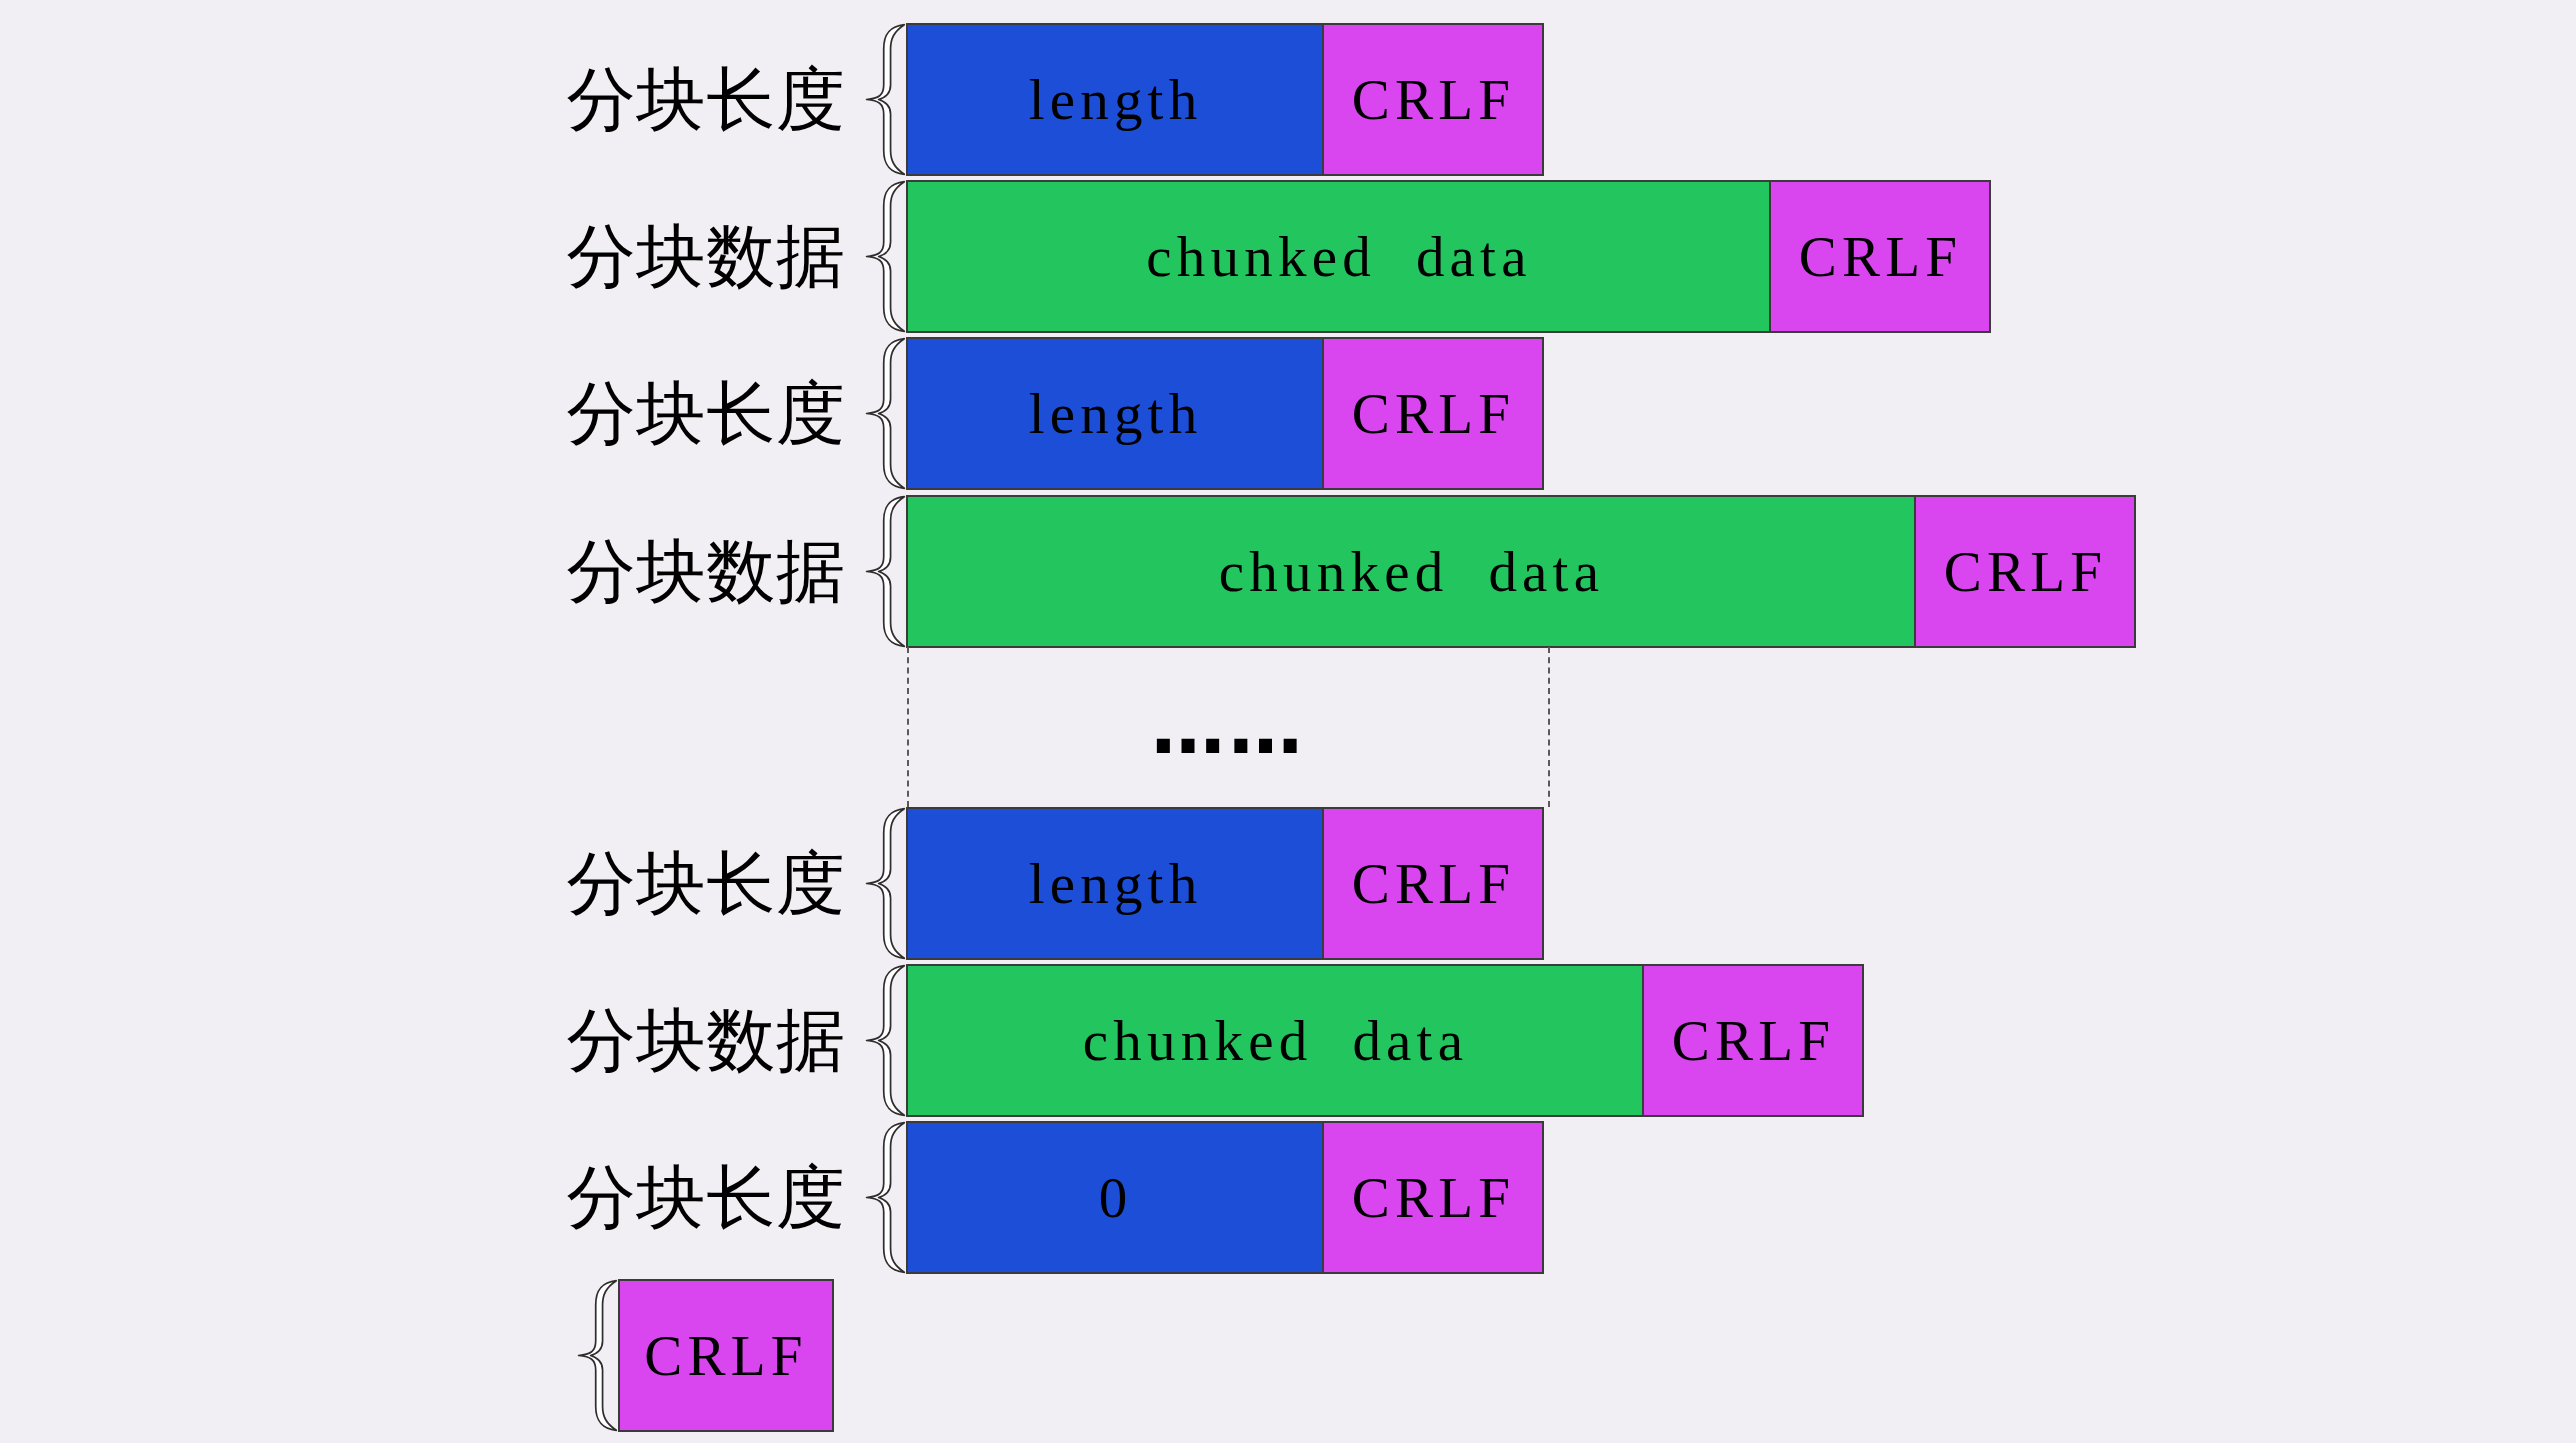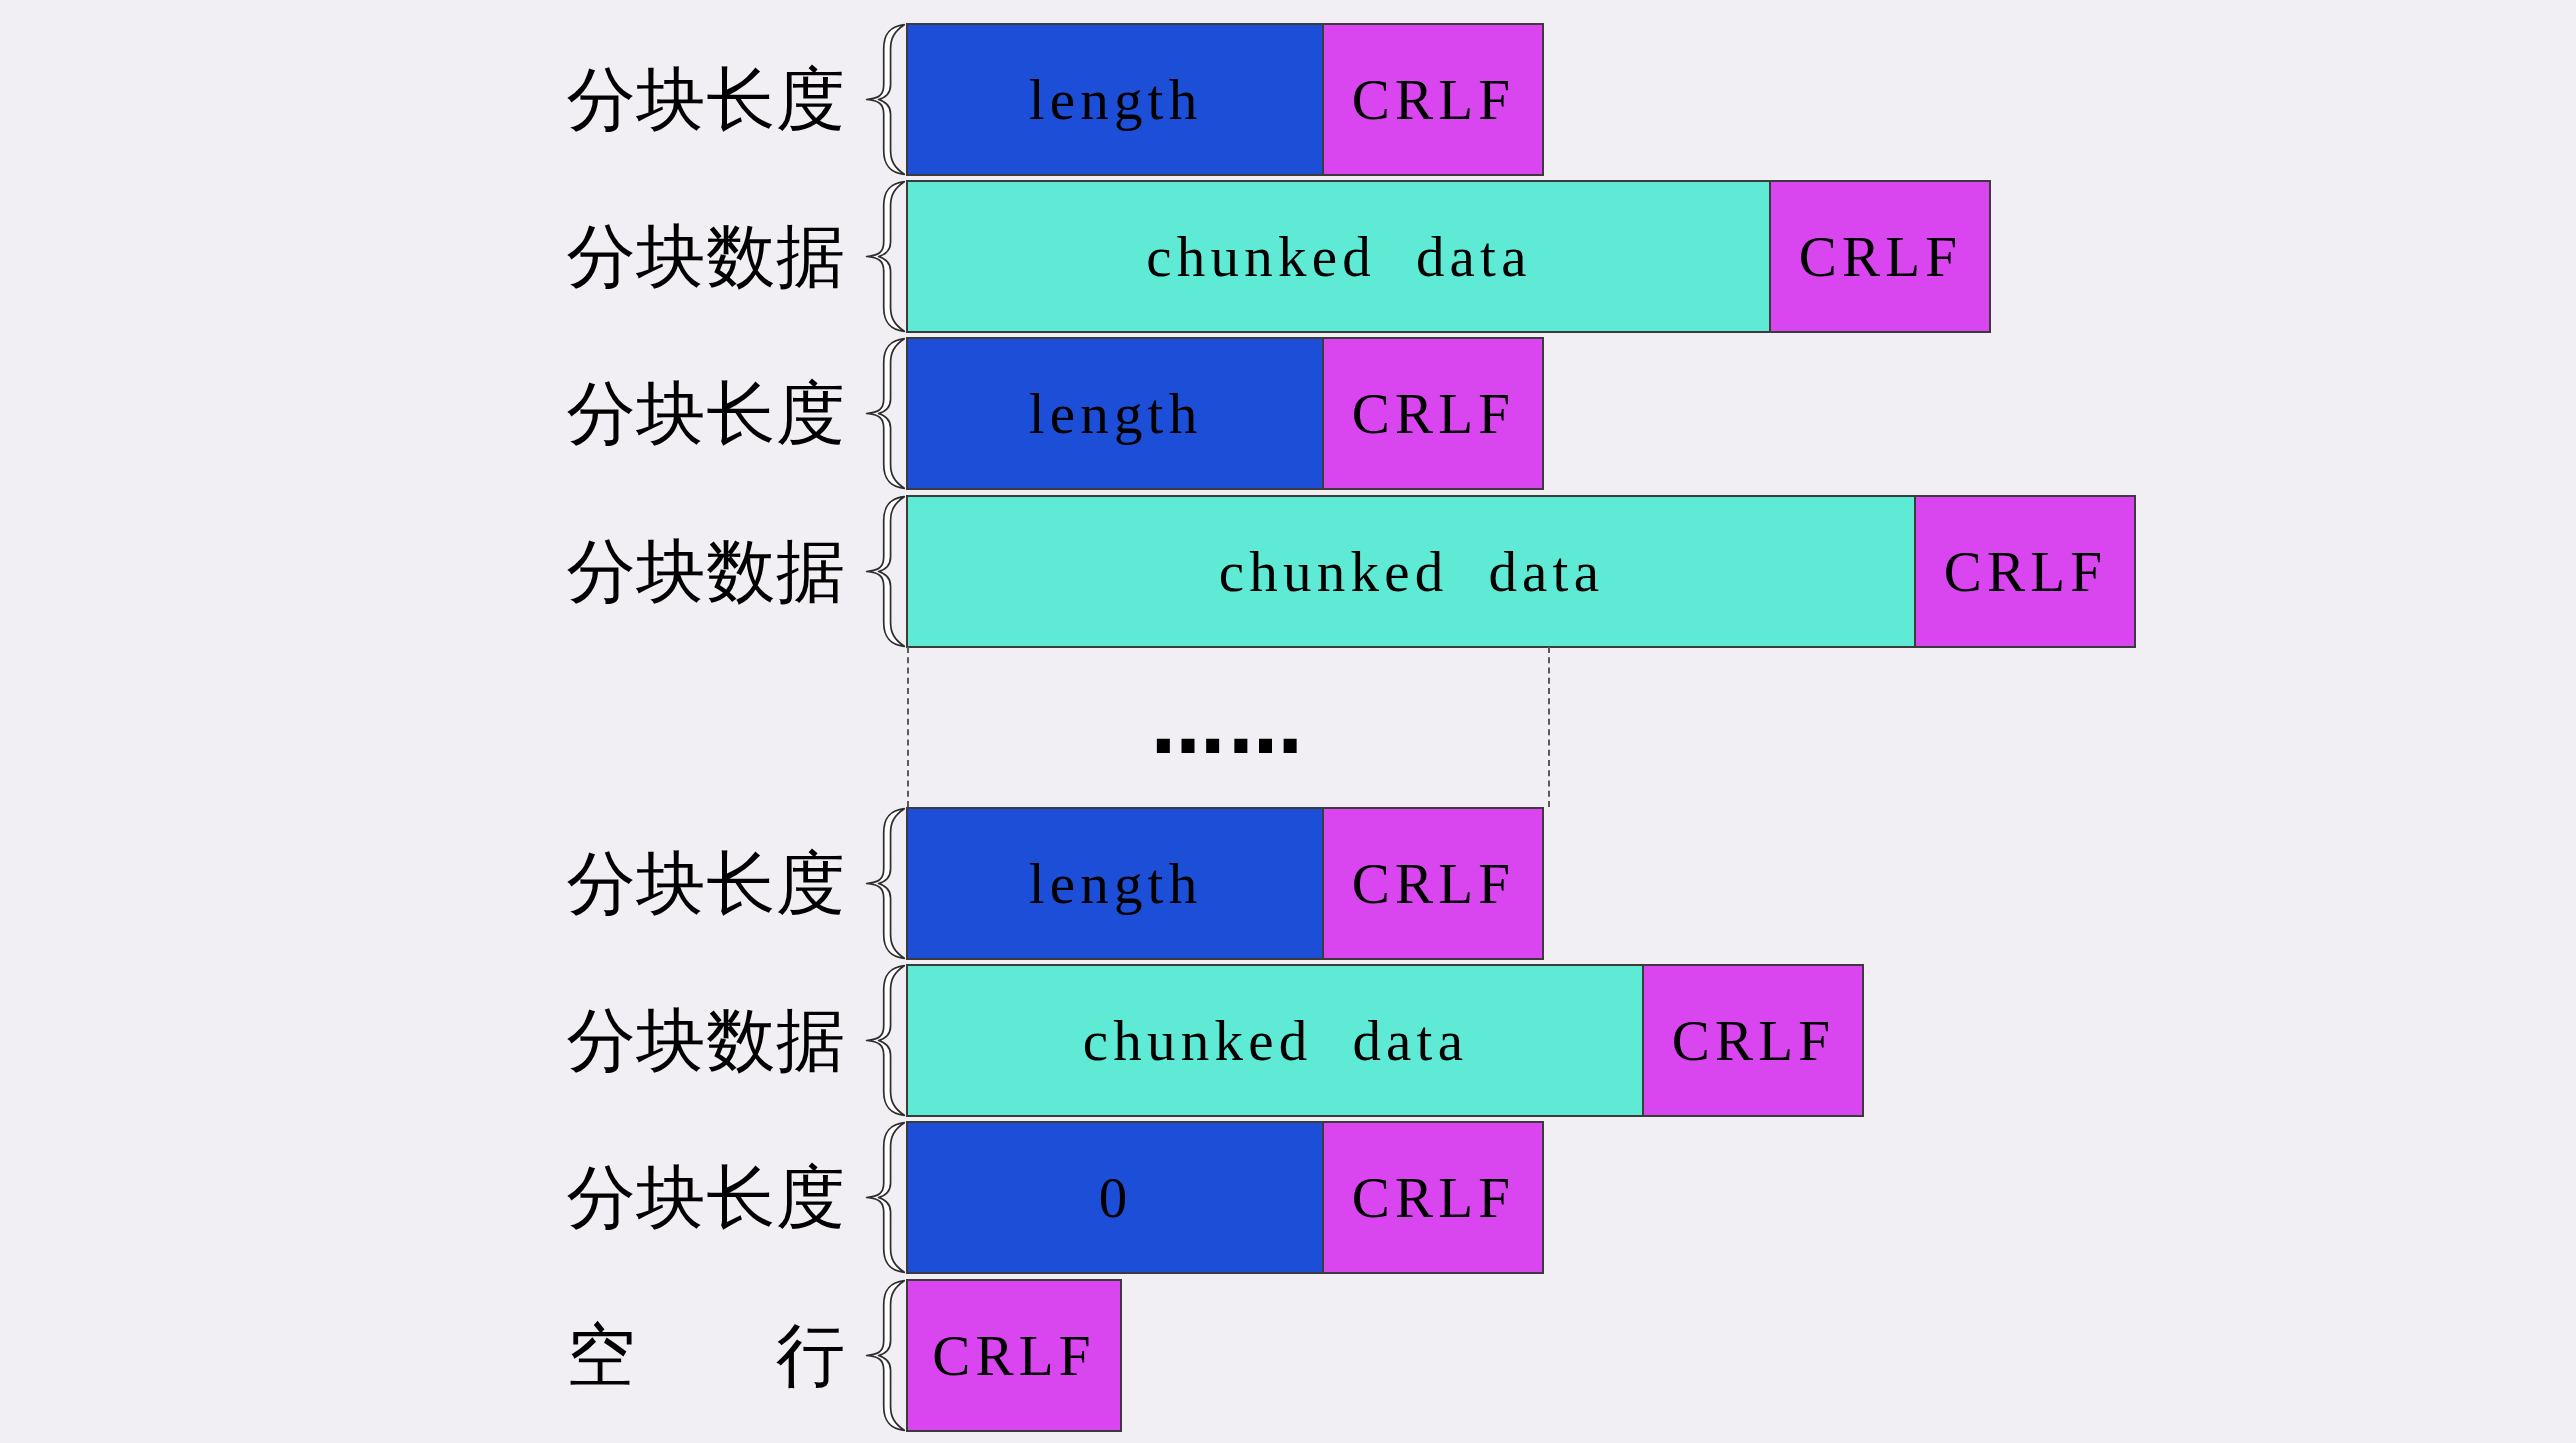--- a/index.html
+++ b/index.html
@@ -22,21 +22,21 @@
   .brace svg{width:100%;height:100%;display:block;}
 
   .cell{
     flex:none;box-sizing:border-box;
     border:2.6px solid #3b3b3b;
     display:flex;align-items:center;justify-content:center;
     font-size:57px;letter-spacing:5.2px;word-spacing:20.6px;color:#000;
   }
   .cell + .cell{margin-left:-2.6px;}
   .fill-blue{background:#1d4ed8;}
-  .fill-orange{background:#5eead4;}
+  .fill-orange{background:#22c55e;}
   .fill-white{background:#d946ef;}
   .w488{width:419px}.w258{width:222px}.w1008{width:866px}
   .w1177{width:1011px}.w861{width:739px}.w251{width:216px}
 
   .dash{
     position:absolute;width:0;top:647px;height:160px;
     border-left:2.6px dashed #5a5a5a;
   }
   .dash-left{left:907px;}
   .dash-right{left:1548px;}
@@ -155,21 +155,20 @@
     </div>
     <div class="cell fill-blue w488">
         <span>0</span>
       </div>
     <div class="cell fill-white w258">
         <span>CRLF</span>
       </div>
   </div>
 
   <div class="row" style="top:1279px">
-    <div class="label">空　　行</div>
     <div class="brace">
       <svg viewBox="0 0 56 178" preserveAspectRatio="none">
           <path d="M54 2 C36 4,30 14,30 30 L30 72 C30 84,24 88,10 89 C24 90,30 94,30 106 L30 148 C30 164,36 174,54 176 C42 168,38 160,38 148 L38 106 C38 97,34 92,24 89 C34 86,38 81,38 72 L38 30 C38 18,42 10,54 2 Z" fill="#ffffff" stroke="#2e2e2e" stroke-width="2" stroke-linejoin="round"></path>
         </svg>
     </div>
     <div class="cell fill-white w251">
         <span>CRLF</span>
       </div>
   </div>
 

